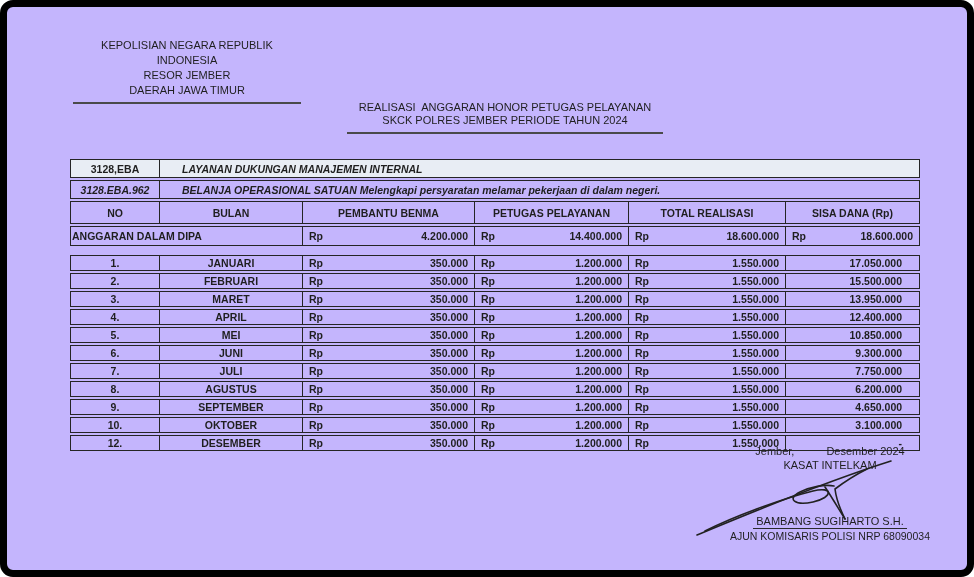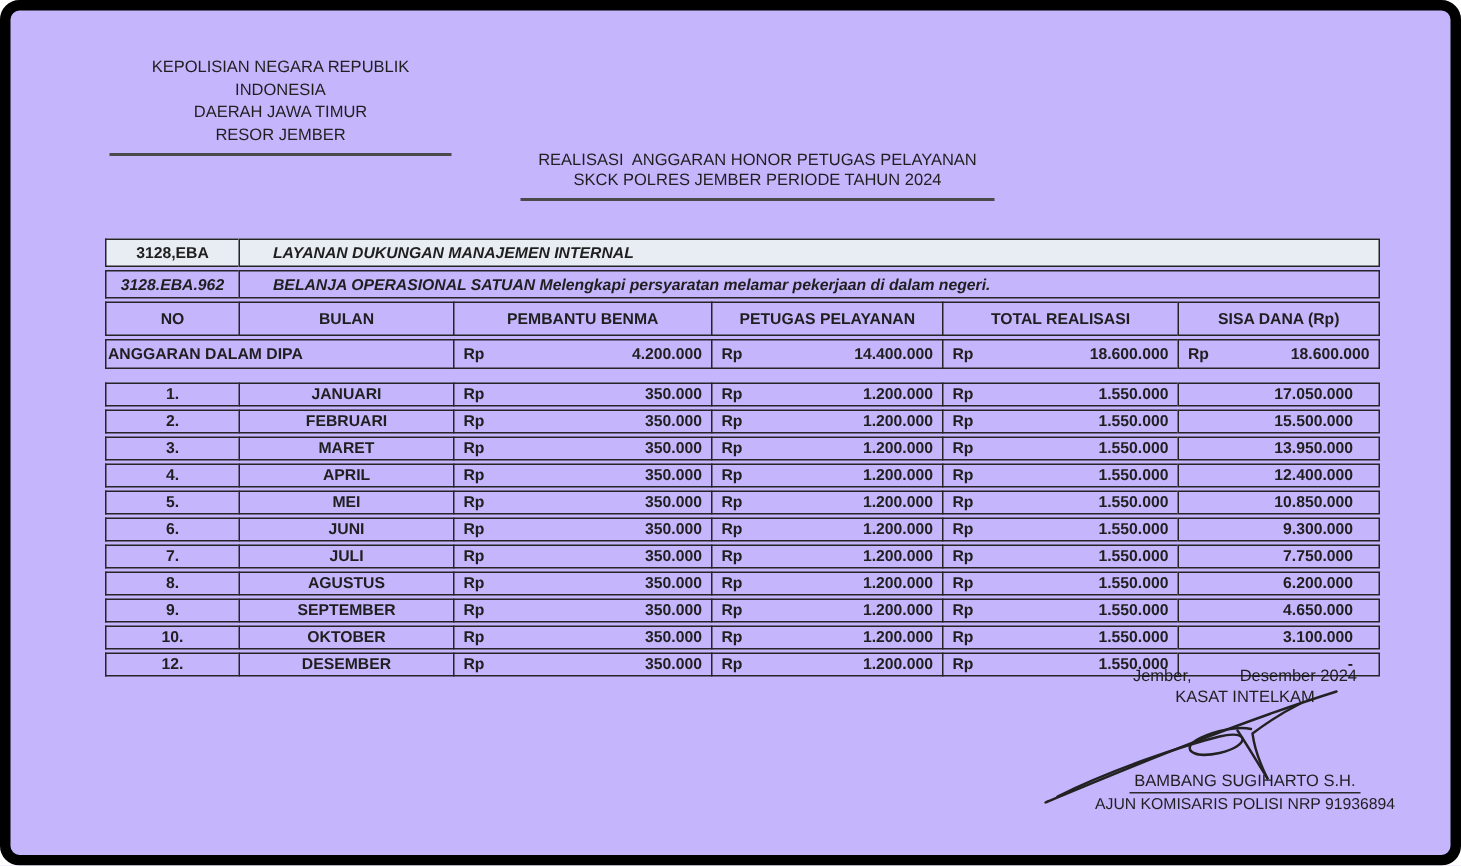--- a/index.html
+++ b/index.html
@@ -39,22 +39,22 @@
   .sig-rank{font-size:10.5px;margin-top:1px;}
   .scribble{position:absolute;left:686px;top:450px;pointer-events:none;}
 </style>
 </head>
 <body>
 
 <div class="frame">
 
   <div class="letterhead">
     <div>KEPOLISIAN NEGARA REPUBLIK INDONESIA</div>
+    <div>RESOR JEMBER</div>
     <div>DAERAH JAWA TIMUR</div>
-    <div>RESOR JEMBER</div>
   </div>
 
   <div class="doc-title">
     <div class="keep-space">REALISASI  ANGGARAN HONOR PETUGAS PELAYANAN</div>
     <div>SKCK POLRES JEMBER PERIODE TAHUN 2024</div>
   </div>
 
   <table class="real">
     <colgroup>
       <col style="width:89px">
@@ -380,21 +380,21 @@
   </tbody>
   </table>
 
   <div class="sig">
     <div class="sig-date">
       <span>Jember,</span>
       <span>Desember 2024</span>
     </div>
     <div class="sig-pos">KASAT INTELKAM</div>
     <div class="sig-name"><span>BAMBANG SUGIHARTO S.H.</span></div>
-    <div class="sig-rank">AJUN KOMISARIS POLISI NRP 91936894</div>
+    <div class="sig-rank">AJUN KOMISARIS POLISI NRP 68090034</div>
   </div>
 
   <svg class="scribble" width="205" height="82" viewBox="0 0 205 82">
     <g fill="none" stroke="#222" stroke-width="1.6" stroke-linecap="round">
       <path d="M4,78 C52,58 128,26 198,4"></path>
       <path d="M12,74 C48,56 96,40 120,34 C140,29 141,40 120,45 C102,49 93,42 107,35 C117,30 132,27 141,29"></path>
       <path d="M132,30 C140,42 148,56 152,62"></path>
       <path d="M152,62 C147,52 143,40 142,32 C150,26 162,18 174,12"></path>
     </g>
   </svg>

